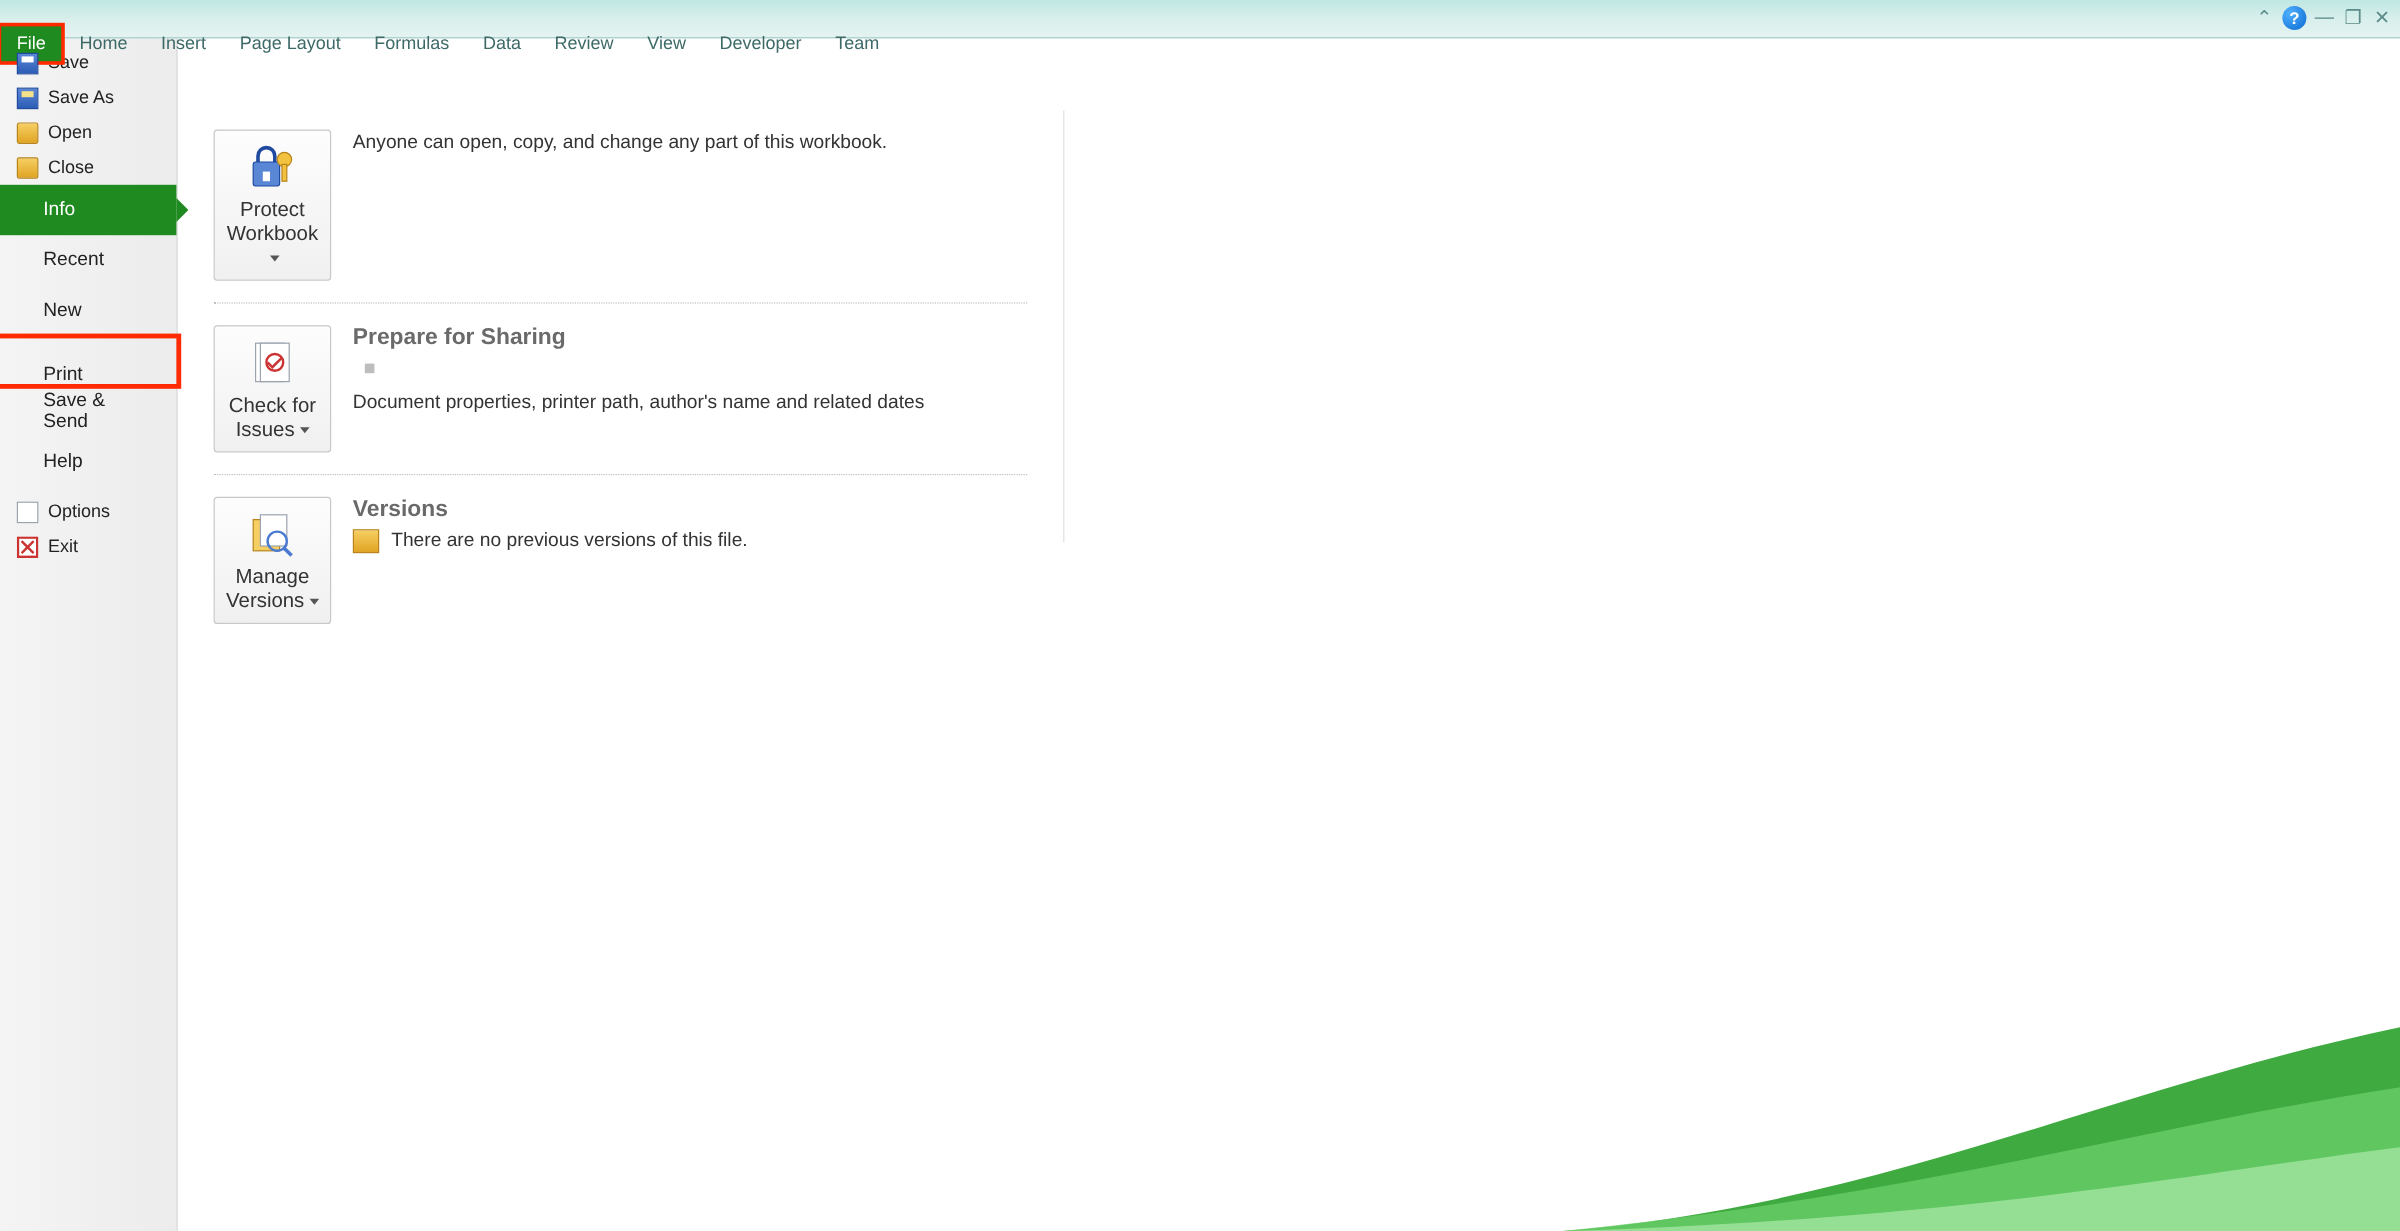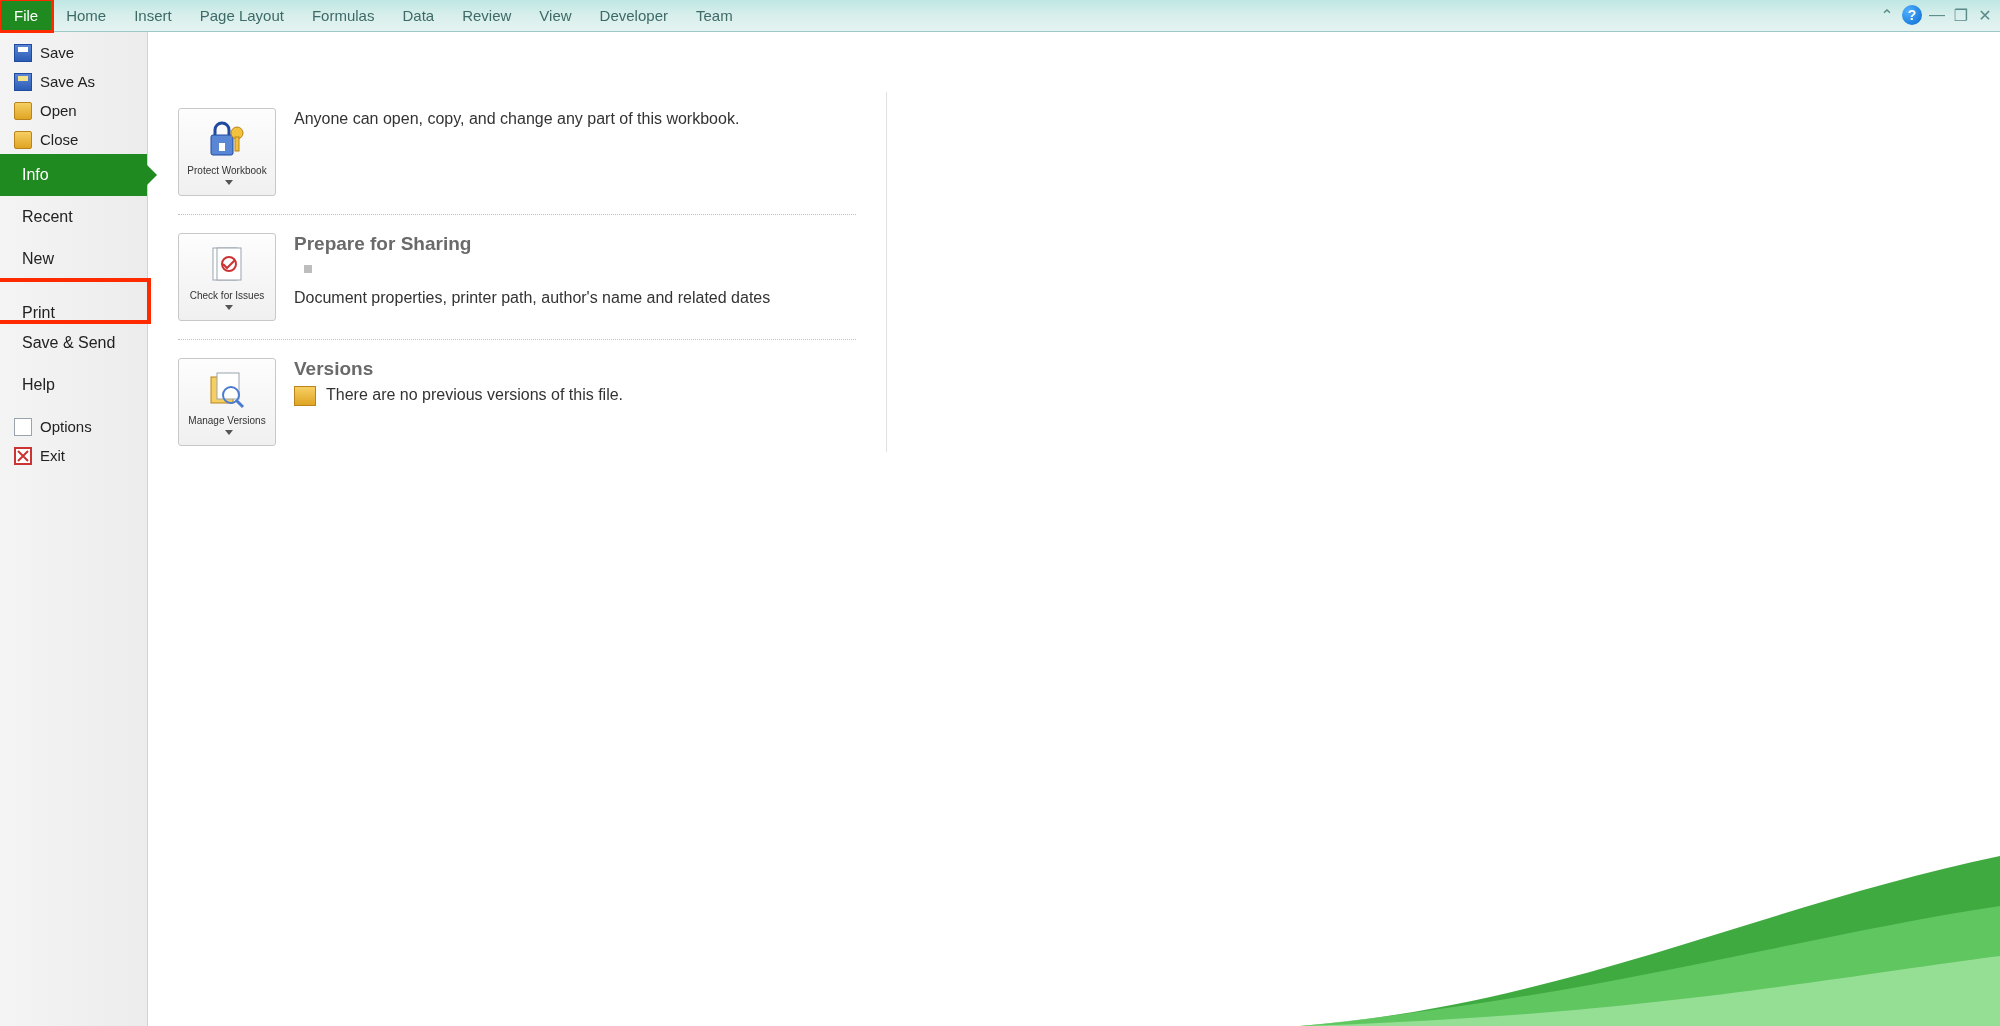--- a/index.html
+++ b/index.html
@@ -2,53 +2,53 @@
 <html><head>
 <meta charset="utf-8">
 <style>
   * { box-sizing: border-box; margin: 0; padding: 0; }
   html, body { width: 2000px; height: 1026px; font-family: "Segoe UI", Tahoma, sans-serif; font-size: 14px; overflow: hidden; }
   body { display: flex; flex-direction: column; background: #fff; position: relative; }
 
   
   .ribbon { height: 32px; width: 100%; display: flex; align-items: center; background: linear-gradient(to bottom, #bfe7e3, #d8efec 50%, #e4f3f1); border-bottom: 1px solid #9cc9c5; position: relative; }
   .ribbon-inner { display: flex; align-items: stretch; height: 100%; }
-  .tab { display: flex; align-items: center; padding: 0 14px; color: #3d6a67; font-size: 15px; cursor: pointer; height: 100%; }
+  .tab { display: flex; align-items: center; padding: 0 14px; color: #3d6a67; font-size: 15px; cursor: pointer; height: 100%; margin-top: 21px; }
   .tab.file { background: #1f8a1f; color: #fff; position: relative; }
   .tab.file::after { content: ""; position: absolute; inset: -2px; border: 3px solid #ff2a00; pointer-events: none; }
   .titlebar-controls { position: absolute; right: 6px; top: 5px; display: flex; gap: 6px; align-items: center; }
   .tc-icon { width: 18px; height: 18px; display: inline-flex; align-items: center; justify-content: center; color: #5b8c89; font-size: 16px; cursor: pointer; }
   .tc-help { width: 20px; height: 20px; border-radius: 50%; background: radial-gradient(circle at 30% 30%, #4fb0ff, #0a6ad1); color: #fff; font-weight: bold; font-size: 14px; }
 
   
   .main { flex: 1; display: flex; min-height: 0; }
   .sidebar { width: 148px; background: linear-gradient(to right, #f4f4f4, #ececec); border-right: 1px solid #d3d3d3; display: flex; flex-direction: column; padding-top: 6px; }
   .side-item { display: flex; align-items: center; gap: 8px; height: 29px; padding: 0 14px; color: #222; font-size: 15px; cursor: pointer; }
-  .side-item.major { padding: 0 22px; height: 42px; font-size: 16px; }
+  .side-item.major { padding: 0 36px; height: 42px; font-size: 16px; }
   .side-item.selected { background: #1f8a1f; color: #fff; position: relative; }
   .side-item.selected::after { content: ""; position: absolute; right: -10px; top: 50%; transform: translateY(-50%); width: 0; height: 0; border-top: 10px solid transparent; border-bottom: 10px solid transparent; border-left: 10px solid #1f8a1f; }
   .side-item.highlight { position: relative; align-items: flex-end; }
   .side-item.highlight::before { content: ""; position: absolute; inset: -2px -4px; border: 4px solid #ff2a00; pointer-events: none; }
   .side-spacer { height: 6px; }
   .icon16 { width: 18px; height: 18px; flex: 0 0 18px; display: inline-flex; align-items: center; justify-content: center; }
   .icon-save { background: linear-gradient(#5a86d6,#2c5db5); border: 1px solid #1f4aa0; position: relative; }
   .icon-save::after { content: ""; position: absolute; top: 2px; left: 3px; right: 3px; height: 5px; background: #fff; }
   .icon-saveas { background: linear-gradient(#5a86d6,#2c5db5); border: 1px solid #1f4aa0; position: relative; }
   .icon-saveas::after { content: ""; position: absolute; top: 2px; left: 3px; right: 3px; height: 5px; background: #f4e28a; }
   .icon-folder { background: linear-gradient(#f6cf63,#e0a423); border: 1px solid #b8841b; border-radius: 2px; }
   .icon-doc { background: #fff; border: 1px solid #9aa3ae; }
 
   
   .content { flex: 1; display: flex; }
   .content-left { width: 738px; padding: 16px 30px 0 30px; }
   .vline { border-left: 1px solid #e0e0e0; height: 360px; margin-top: 60px; }
 
   .section { display: flex; gap: 18px; padding: 18px 0; border-top: 1px dotted #bfbfbf; }
   .section:first-child { border-top: none; padding-top: 60px; }
-  .big-button { width: 98px; border: 1px solid #c8c8c8; border-radius: 3px; background: linear-gradient(#fdfdfd,#f0f0f0); display: flex; flex-direction: column; align-items: center; justify-content: flex-start; padding: 10px 6px 8px; gap: 6px; cursor: pointer; font-size: 10px; color: #333; text-align: center; }
+  .big-button { width: 98px; border: 1px solid #c8c8c8; border-radius: 3px; background: linear-gradient(#fdfdfd,#f0f0f0); display: flex; flex-direction: column; align-items: center; justify-content: flex-start; padding: 10px 6px 8px; gap: 6px; cursor: pointer; font-size: 17px; color: #333; text-align: center; }
   .big-icon { width: 48px; height: 40px; display: flex; align-items: center; justify-content: center; }
   .drop-caret { display: inline-block; margin-left: 4px; width: 0; height: 0; border-left: 4px solid transparent; border-right: 4px solid transparent; border-top: 5px solid #555; vertical-align: middle; }
   .section-body { flex: 1; }
   .section-title { font-size: 19px; font-weight: 600; color: #6a6a6a; margin-bottom: 4px; }
   .section-text { color: #333; font-size: 16px; line-height: 1.4; }
   .bullet-row { display: flex; align-items: flex-start; gap: 14px; margin-top: 4px; flex-direction: column; }
   .bullet-square { width: 8px; height: 8px; background: #bdbdbd; margin-top: 6px; margin-left: 10px; }
   .ver-icon { width: 22px; height: 20px; display: inline-block; background: linear-gradient(#f6cf63,#e0a423); border: 1px solid #b8841b; margin-right: 10px; vertical-align: middle; }
 
   

